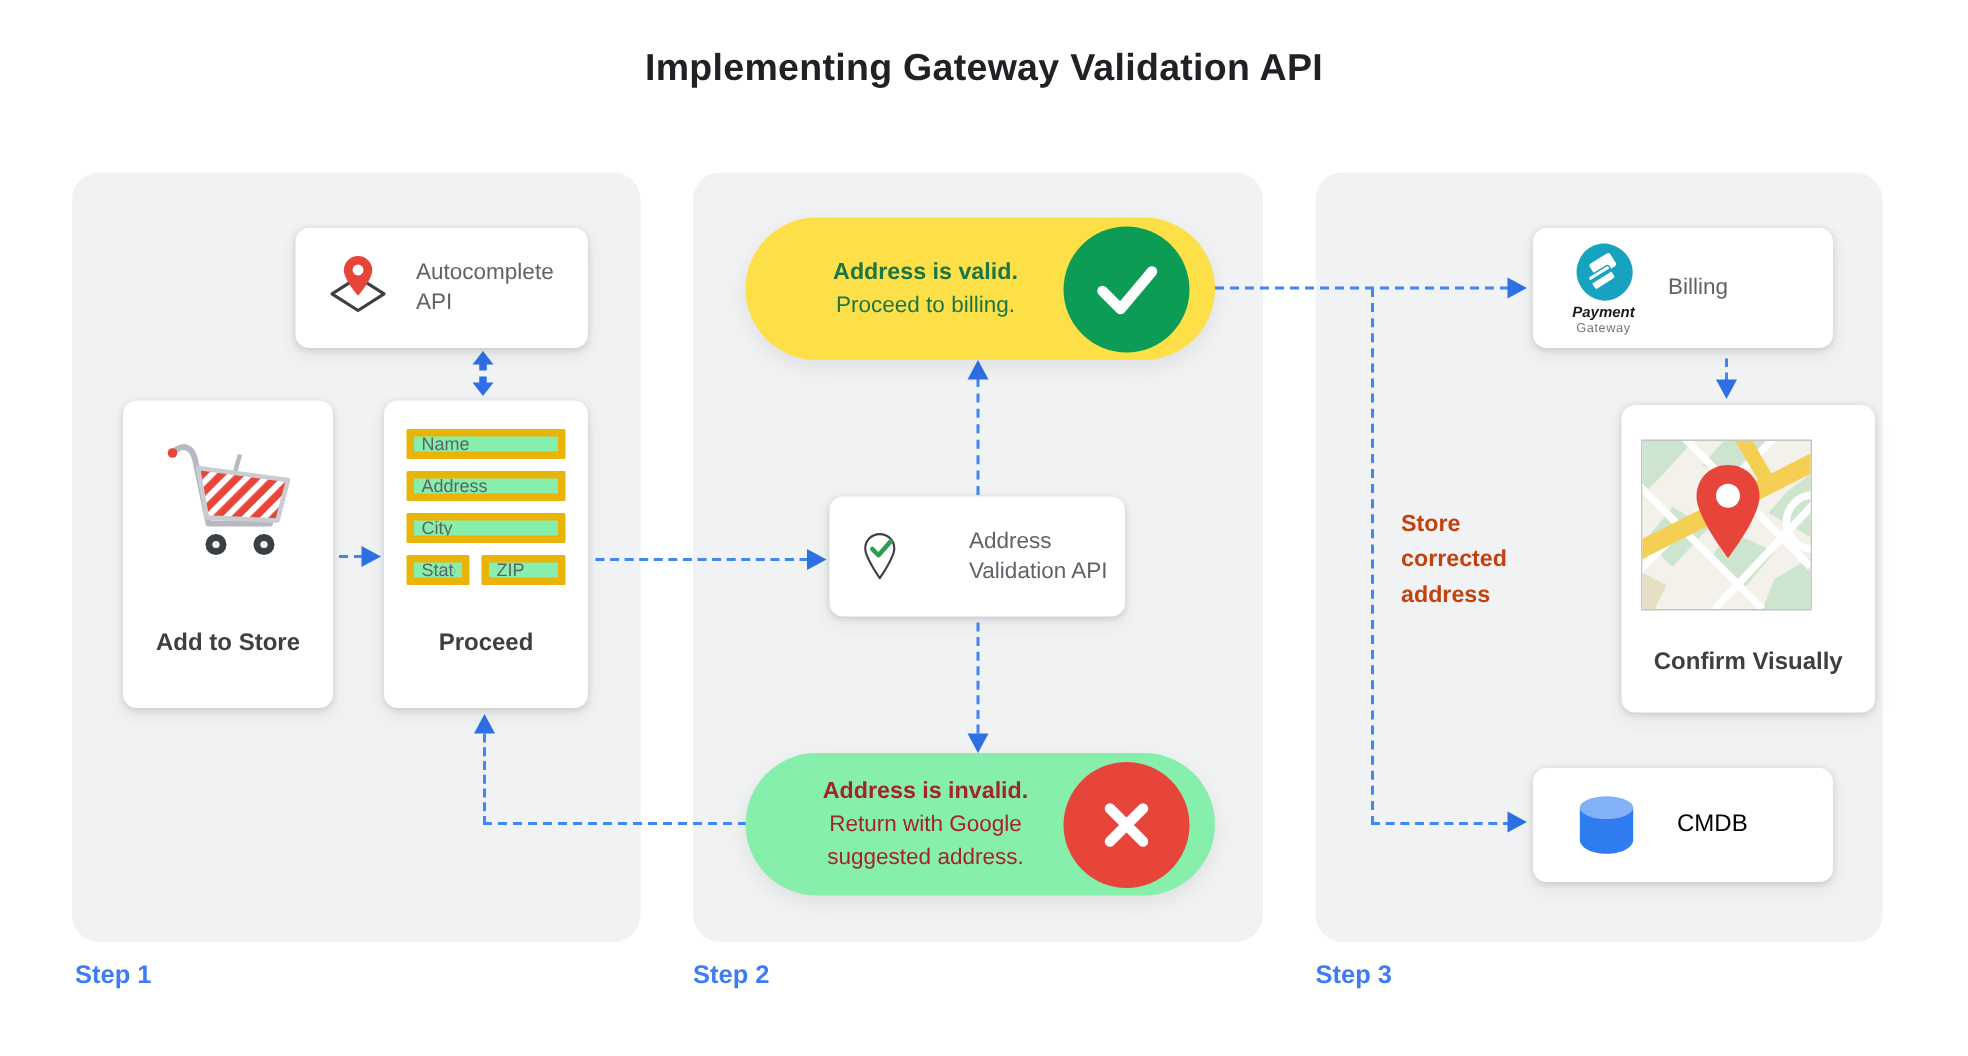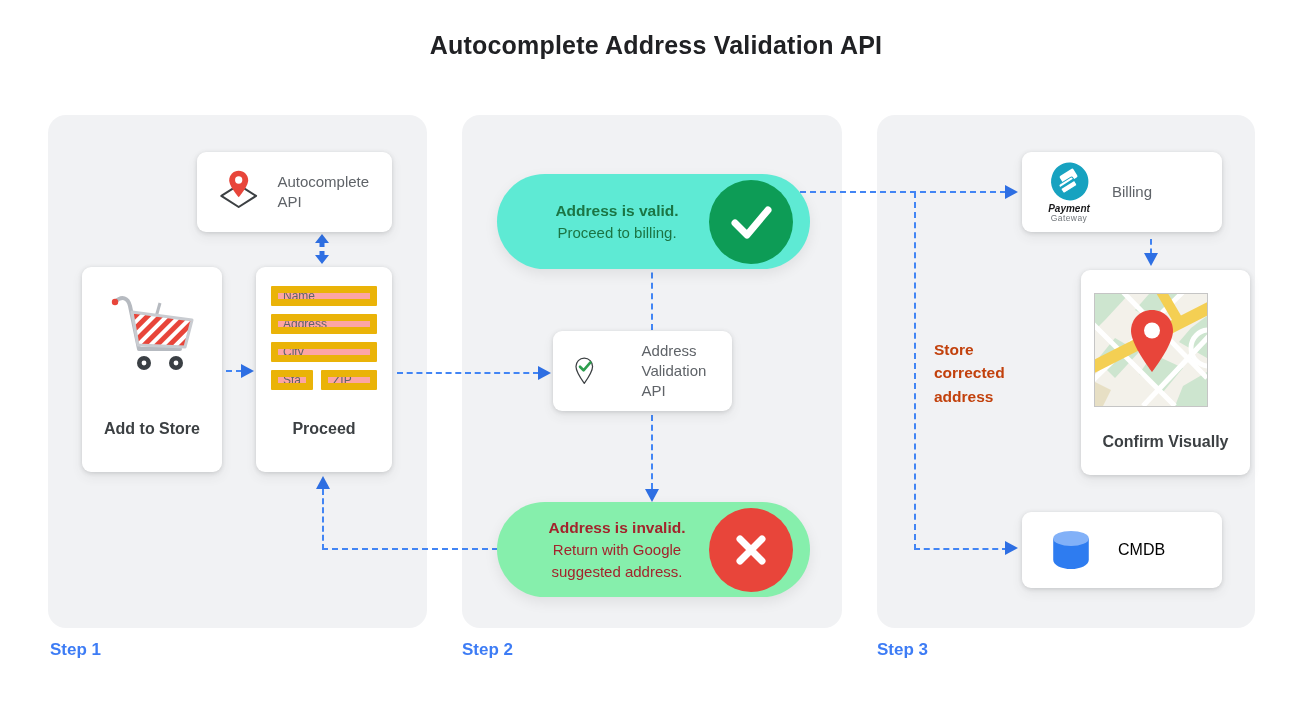--- a/index.html
+++ b/index.html
@@ -14,44 +14,44 @@
 
   .step-label{position:absolute;top:640px;font-size:17px;font-weight:700;color:#3d7cf5;}
   .sl1{left:50px}.sl2{left:462px}.sl3{left:877px}
 
   .card{position:absolute;background:#fff;border-radius:9px;
         box-shadow:0 1px 4px rgba(60,64,67,.18),0 5px 12px rgba(60,64,67,.08);}
   .icon-card{display:flex;align-items:center;gap:15px;padding:0 10px 0 18px;box-sizing:border-box;}
   .icon-card .lbl{font-size:15px;color:#5f6368;line-height:1.35;}
 
   .autocomplete-card{left:197px;top:152px;width:195px;height:80px;}
-  .validation-card{left:553px;top:331px;width:179px;height:80px;gap:44px;}
+  .validation-card{left:553px;top:331px;width:197px;height:80px;gap:44px;}
   .billing-card{left:1022px;top:152px;width:200px;height:80px;gap:12px;padding-left:16px;}
   .cmdb-card{left:1022px;top:512px;width:200px;height:76px;display:flex;align-items:center;
              gap:22px;padding-left:24px;box-sizing:border-box;}
   .cart-card{left:82px;top:267px;width:140px;height:205px;}
   .checkout-card{left:256px;top:267px;width:136px;height:205px;}
   .confirm-card{left:1081px;top:270px;width:169px;height:205px;}
 
   .cart-icon-wrap{position:absolute;left:22px;top:20px;}
   .big-label{position:absolute;left:0;bottom:34px;width:100%;text-align:center;
              font-weight:700;font-size:16px;color:#3c4043;}
   .confirm-card .big-label{bottom:22px;line-height:1.45;padding:0 20px;box-sizing:border-box;}
 
   .fields{position:absolute;left:15px;top:19px;width:106px;}
   .field{box-sizing:border-box;display:block;width:106px;height:20px;margin:0 0 8px 0;
-         border:7px solid #eab308;background:#fca5a5;font-size:12px;color:#5f6368;
+         border:5px solid #eab308;background:#86efac;font-size:12px;color:#5f6368;
          padding:0 5px;font-family:inherit;border-radius:1px;outline:none;}
   .field::placeholder{color:#5f6368;opacity:1;}
   .field-row{display:flex;gap:8px;}
   .field-state{width:42px;}.field-zip{width:56px;}
 
   .pill{position:absolute;width:313px;height:95px;border-radius:48px;
         box-shadow:0 5px 14px rgba(0,0,0,.08);}
-  .pill-green{background:#5eead4;left:497px;top:145px;margin-top:29px;}
+  .pill-green{background:#fde047;left:497px;top:145px;}
   .pill-red{background:#86efac;left:497px;top:502px;}
   .pill-text{position:absolute;left:26px;top:0;height:100%;width:188px;display:flex;
              flex-direction:column;justify-content:center;text-align:center;
              line-height:1.42;font-size:15px;}
   .pill-green .pill-text{color:#1b7544;}
   .pill-red .pill-text{color:#a2242c;}
   .pill-title{font-weight:700;font-size:15.5px;}
   .badge{position:absolute;left:212px;top:5.5px;width:84px;height:84px;border-radius:50%;
          display:flex;align-items:center;justify-content:center;}
   .badge-green{background:#0d9c56;}
@@ -78,21 +78,21 @@
           border-bottom:13px solid #2e6fe3;}
   .tri-down{border-left:7px solid transparent;border-right:7px solid transparent;
             border-top:13px solid #2e6fe3;}
   .updown{position:absolute;left:314px;top:234px;}
 </style>
 </head>
 <body>
 
 <div class="stage">
 
-  <h1 class="title">Autocomplete Address Validation API</h1>
+  <h1 class="title">Implementing Gateway Validation API</h1>
 
   <div class="panel p1"></div>
   <div class="panel p2"></div>
   <div class="panel p3"></div>
 
   <div class="hdash" style="left:226px;top:370px;width:16px;"></div>
   <div class="tri tri-right" style="left:241px;top:364px;"></div>
 
   <div class="hdash" style="left:397px;top:372px;width:142px;"></div>
   <div class="tri tri-right" style="left:538px;top:366px;"></div>

